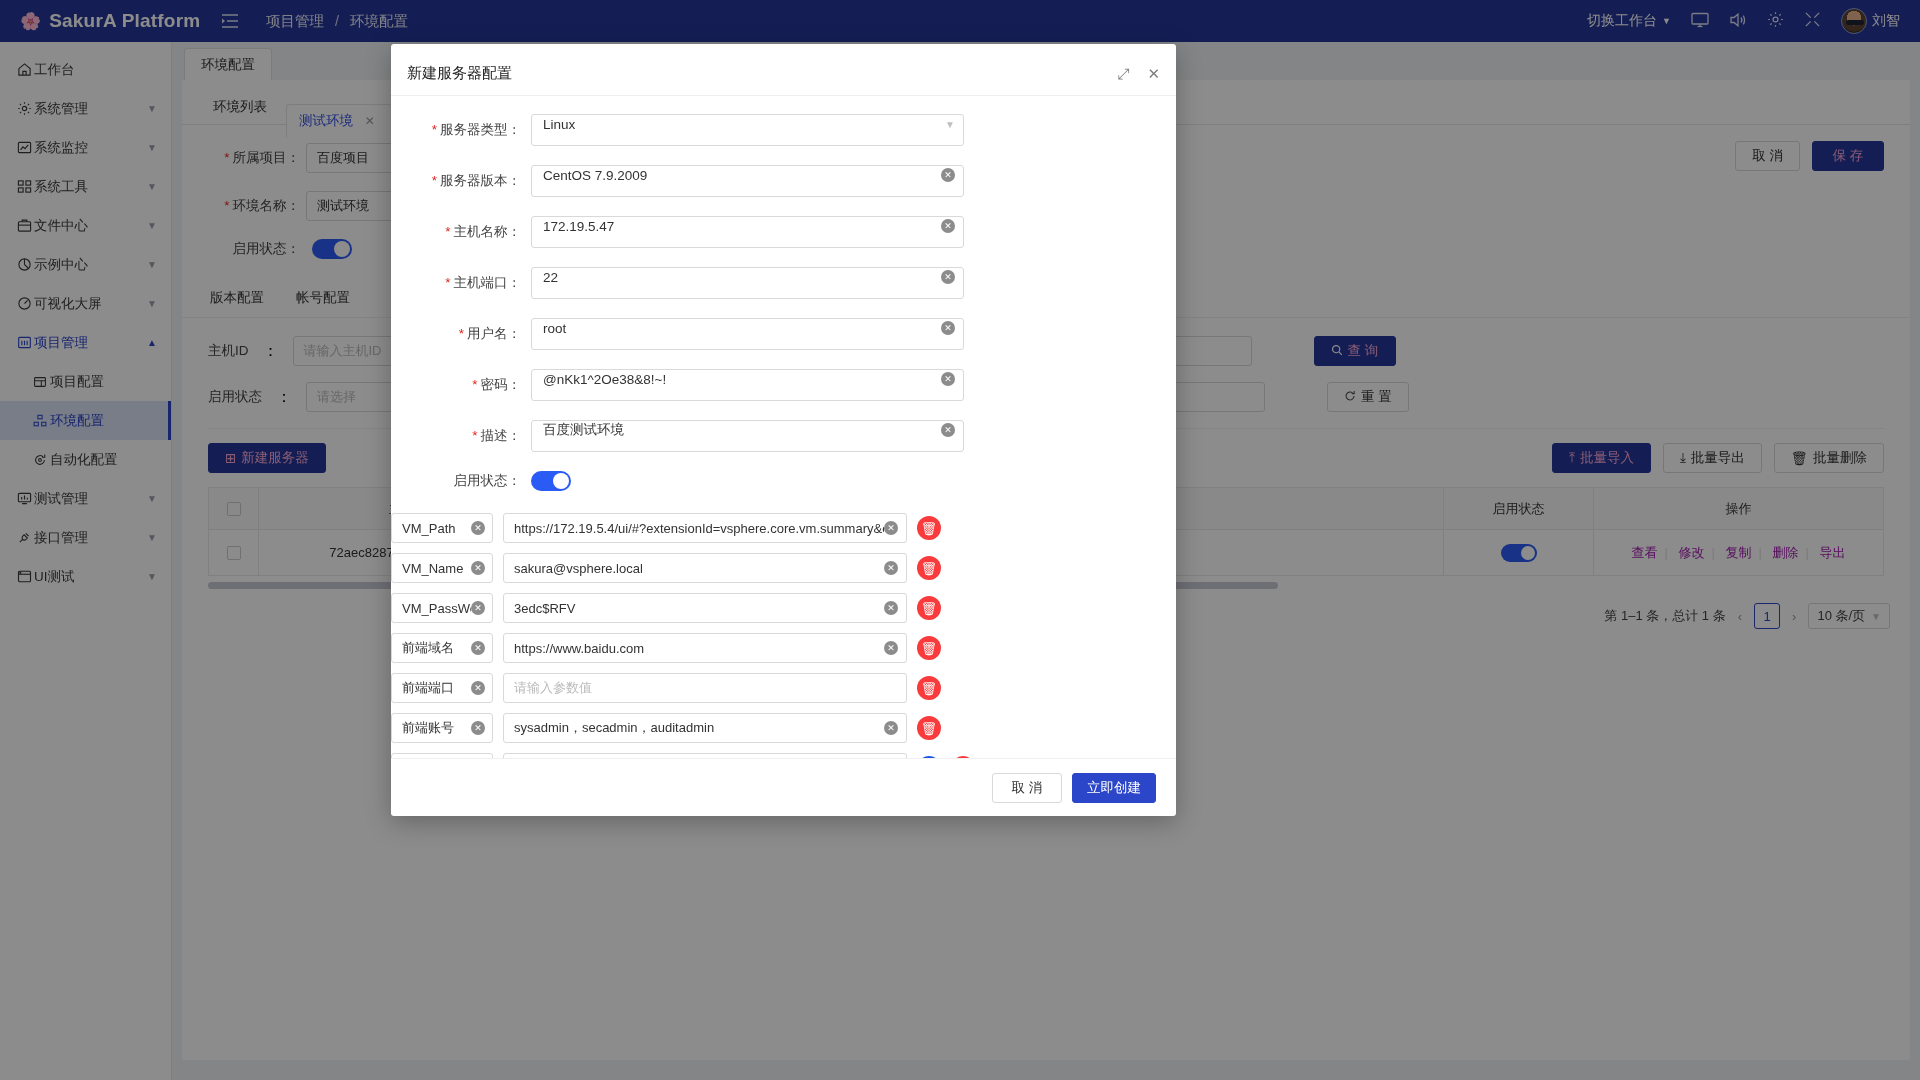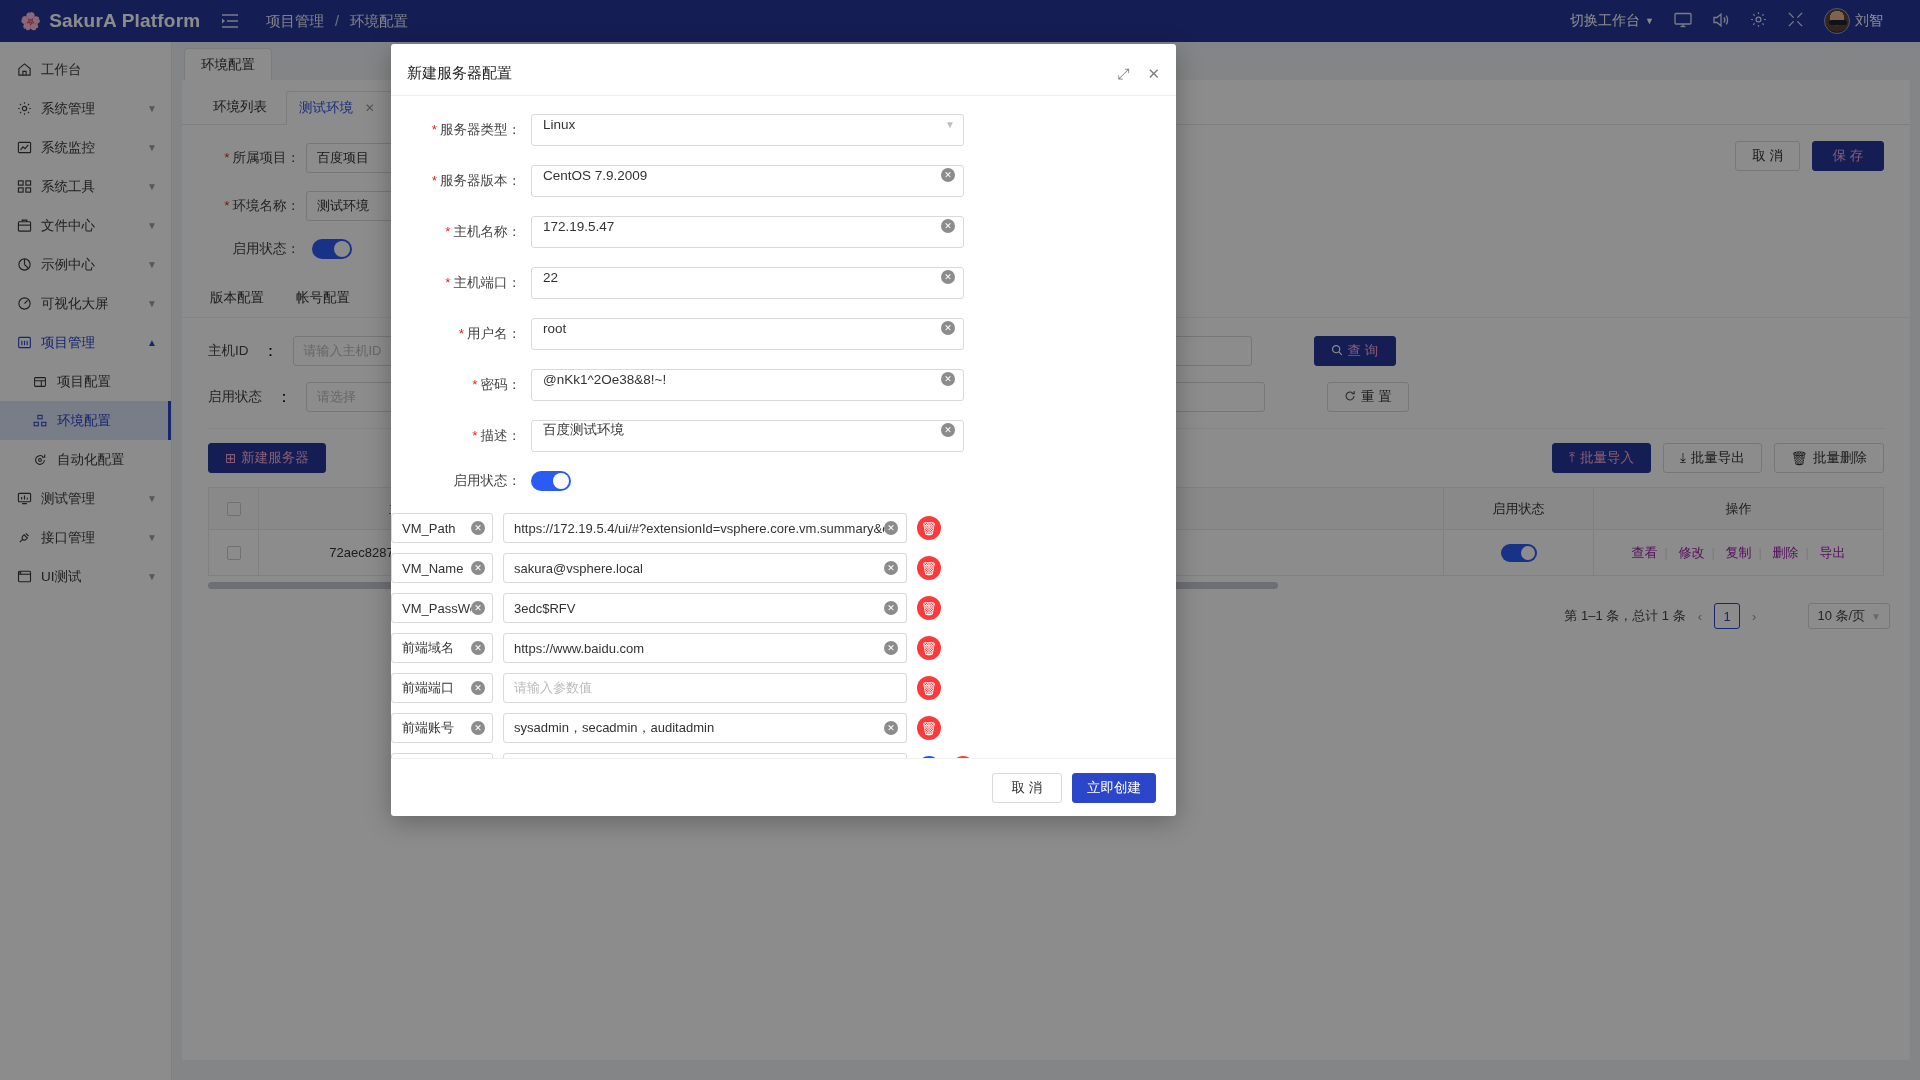--- a/index.html
+++ b/index.html
@@ -16,40 +16,40 @@
     position: absolute; top: 0; left: 0; width: 1920px; height: 42px;
     background: #26379a; display: flex; align-items: center; color: #fff;
     z-index: 5;
   }
   .brand { display: flex; align-items: center; gap: 8px; width: 212px; padding-left: 20px; }
   .brand-logo { font-size: 17px; line-height: 1; }
   .brand-name { font-size: 19px; font-weight: bold; letter-spacing: .2px; }
   .collapse-icon { margin-left: 6px; width: 24px; display:flex; align-items:center; justify-content:center; }
   .breadcrumb { margin-left: 24px; font-size: 14.5px; color: #e9ecf7; }
   .breadcrumb .sep { margin: 0 7px; color: #c9d0ea; }
-  .topbar-right { margin-left: auto; display: flex; align-items: center; gap: 20px; padding-right: 37px; font-size: 14px; }
+  .topbar-right { margin-left: auto; display: flex; align-items: center; gap: 20px; padding-right: 20px; font-size: 14px; }
   .topbar-right .item { display:flex; align-items:center; gap:5px; cursor:pointer; }
   .avatar {
     width: 26px; height: 26px; border-radius: 50%;
     background: radial-gradient(circle at 50% 38%, #e7b48e 0 38%, #5d4433 39% 70%, #3c2c22 71%);
     border: 1px solid #8fa0d8; overflow:hidden; position:relative;
   }
   .avatar::after{
     content:""; position:absolute; left:4px; top:11px; width:18px; height:5px;
     background:#1d2433; border-radius:3px;
   }
 
   
   .sidebar {
     position: absolute; top: 42px; left: 0; width: 172px; height: 1038px;
     background: #fff; border-right: 1px solid #e8e8e8; padding-top: 8px;
     font-size: 13.5px; color: #3a3a3a;
   }
   .nav-item {
-    height: 39px; display: flex; align-items: center; padding: 0 14px 0 16px; cursor: pointer; gap: 9px;
+    height: 39px; display: flex; align-items: center; padding: 0 14px 0 16px; cursor: pointer; gap: 2px;
   }
   .nav-item .label { flex: 1; }
   .nav-item .chev { font-size: 10px; color: #9aa0ab; }
   .nav-item.active { background: #e6ecff; color: #2a43c9; font-weight: normal; }
   .nav-item.open { color: #2a43c9; }
   .nav-item.open .chev { color: #2a43c9; }
   .nav-sub .nav-item { padding-left: 32px; font-size: 13.5px; }
   .nav-sub .nav-item.active { background: #dce4f7; color: #2a43c9; border-right: 3px solid #2a43c9; }
   .ico { width: 16px; height: 16px; display:inline-flex; align-items:center; justify-content:center; }
   .ico svg { display:block; }
@@ -62,21 +62,21 @@
     border-radius: 4px 4px 0 0; padding: 0 16px; display: flex; align-items: center;
     font-size: 13.5px; color: #333;
   }
   .panel { margin: 0 10px; background: #fff; height: 980px; border-radius: 2px; }
 
   .sub-tabs { display: flex; align-items: center; padding: 10px 14px 0 14px; gap: 2px; border-bottom: 1px solid #e8e8e8; }
   .sub-tab {
     padding: 7px 16px; font-size: 13.5px; color: #333; border: 1px solid transparent;
     border-radius: 3px 3px 0 0; cursor: pointer;
   }
-  .sub-tab.active { color: #3550e0; border-color: #e4e4e4; border-bottom-color: #fff; background: #fff; position: relative; top: 1px; padding-left: 12px; }
+  .sub-tab.active { color: #3550e0; border-color: #e4e4e4; border-bottom-color: #fff; background: #fff; position: relative; top: 14px; padding-left: 12px; }
   .sub-tab .x { margin-left: 8px; color: #999; font-size: 12px; }
 
   .form-row { display: flex; align-items: center; padding: 0 0 0 18px; }
   .flabel { font-size: 13.5px; color: #444; text-align: right; }
   .req { color: #e1251b; margin-right: 3px; }
   .fake-input {
     height: 30px; border: 1px solid #d9d9d9; border-radius: 3px; background: #fff;
     display: flex; align-items: center; padding: 0 10px; font-size: 13px; color: #333;
   }
   .ph { color: #bbb; }
@@ -525,21 +525,21 @@
           </tbody>
         </table>
         <div class="hscroll" style="width:1070px; margin-top:6px;"></div>
       </div>
 
       <div class="pager">
         <span>第 1–1 条，总计 1 条</span>
         <span class="pg-arrow">‹</span>
         <span class="pg-btn cur">1</span>
         <span class="pg-arrow">›</span>
-        <span class="pg-btn" style="padding:0 8px; gap:6px;margin-left:40px;">
+        <span class="pg-btn" style="padding:0 8px; gap:6px;">
           <span>10 条/页</span>
           <span class="caret">▼</span>
         </span>
       </div>
     </div>
   </div>
 
   <div class="overlay"></div>
 
   <div class="modal">

